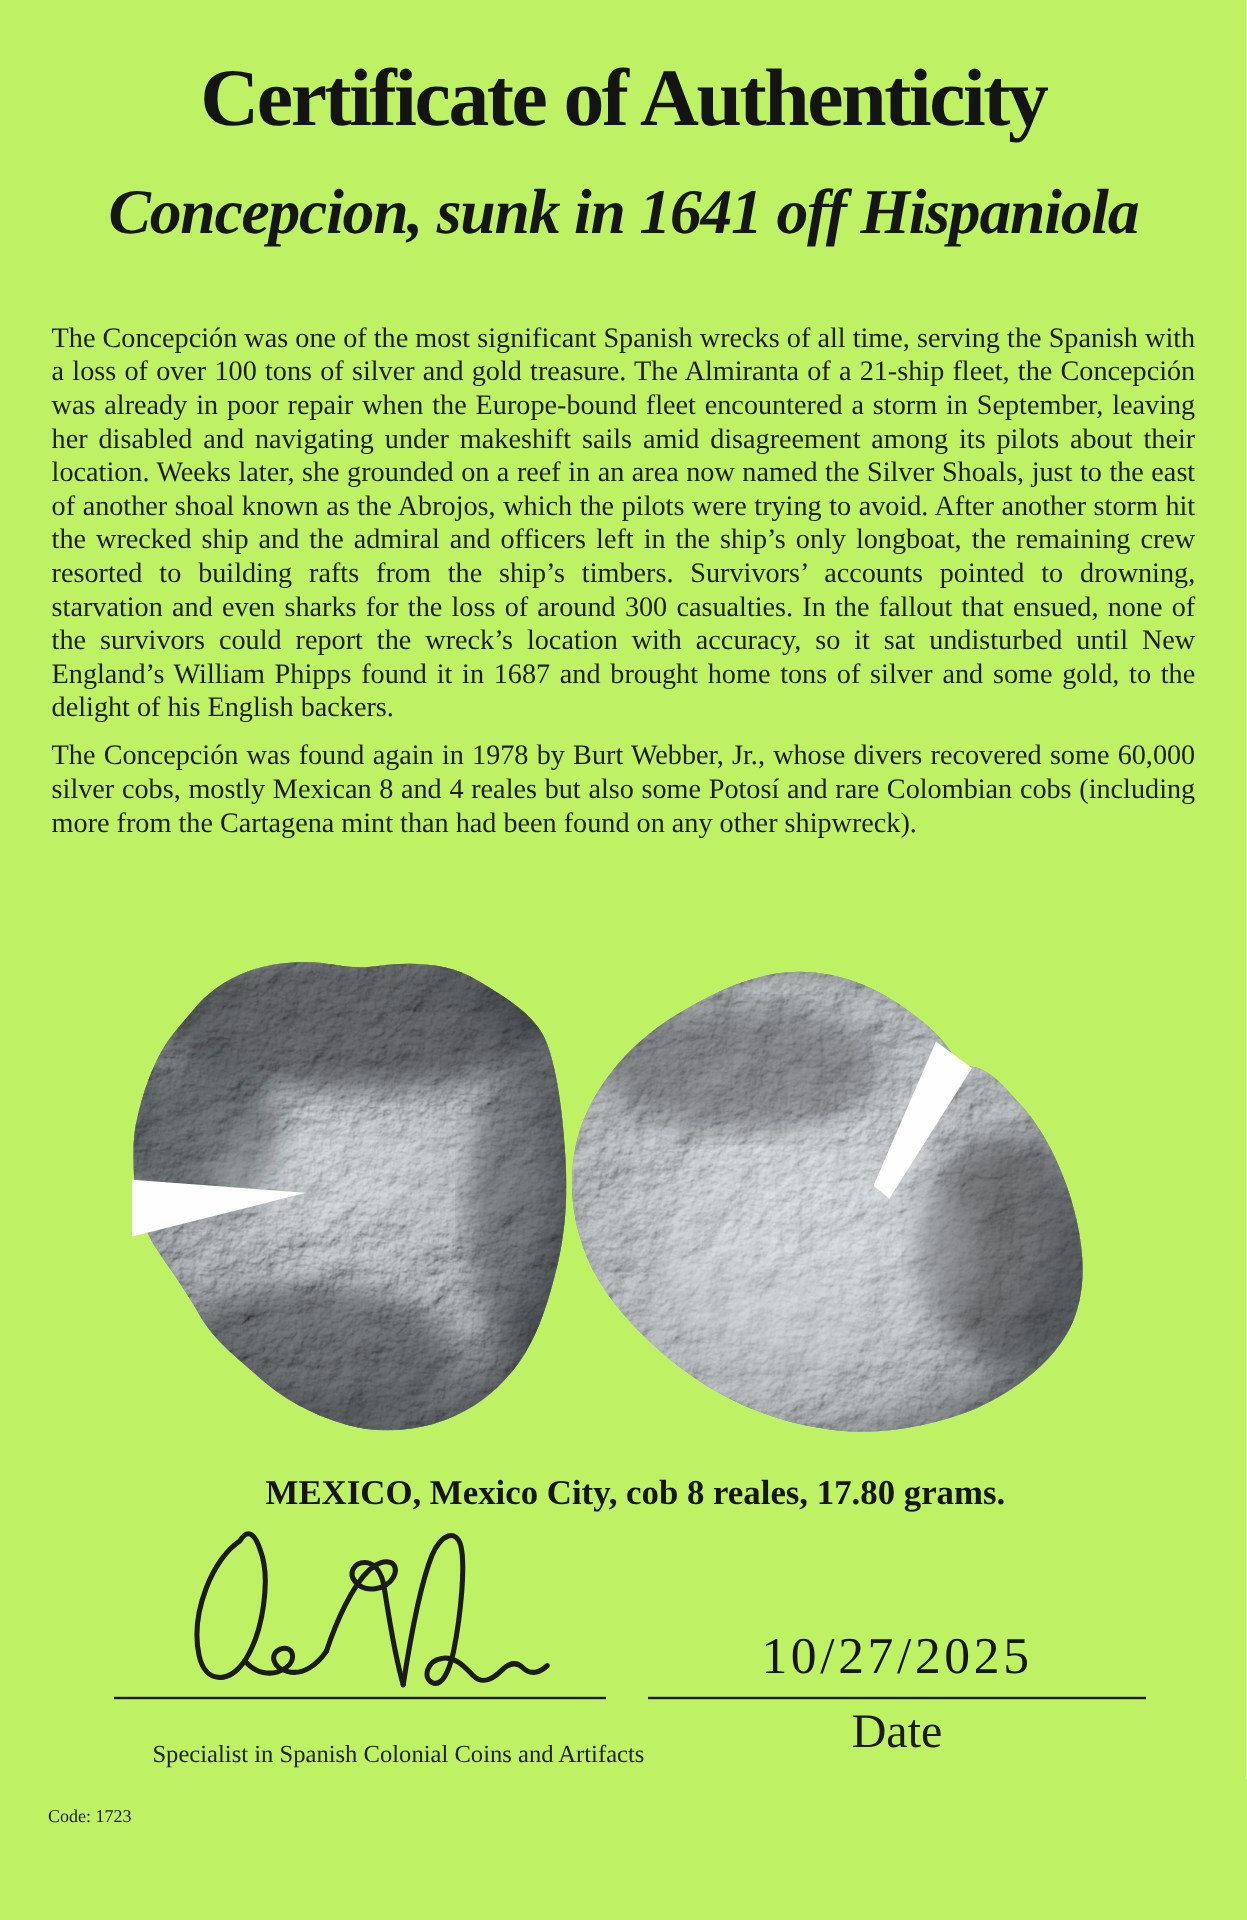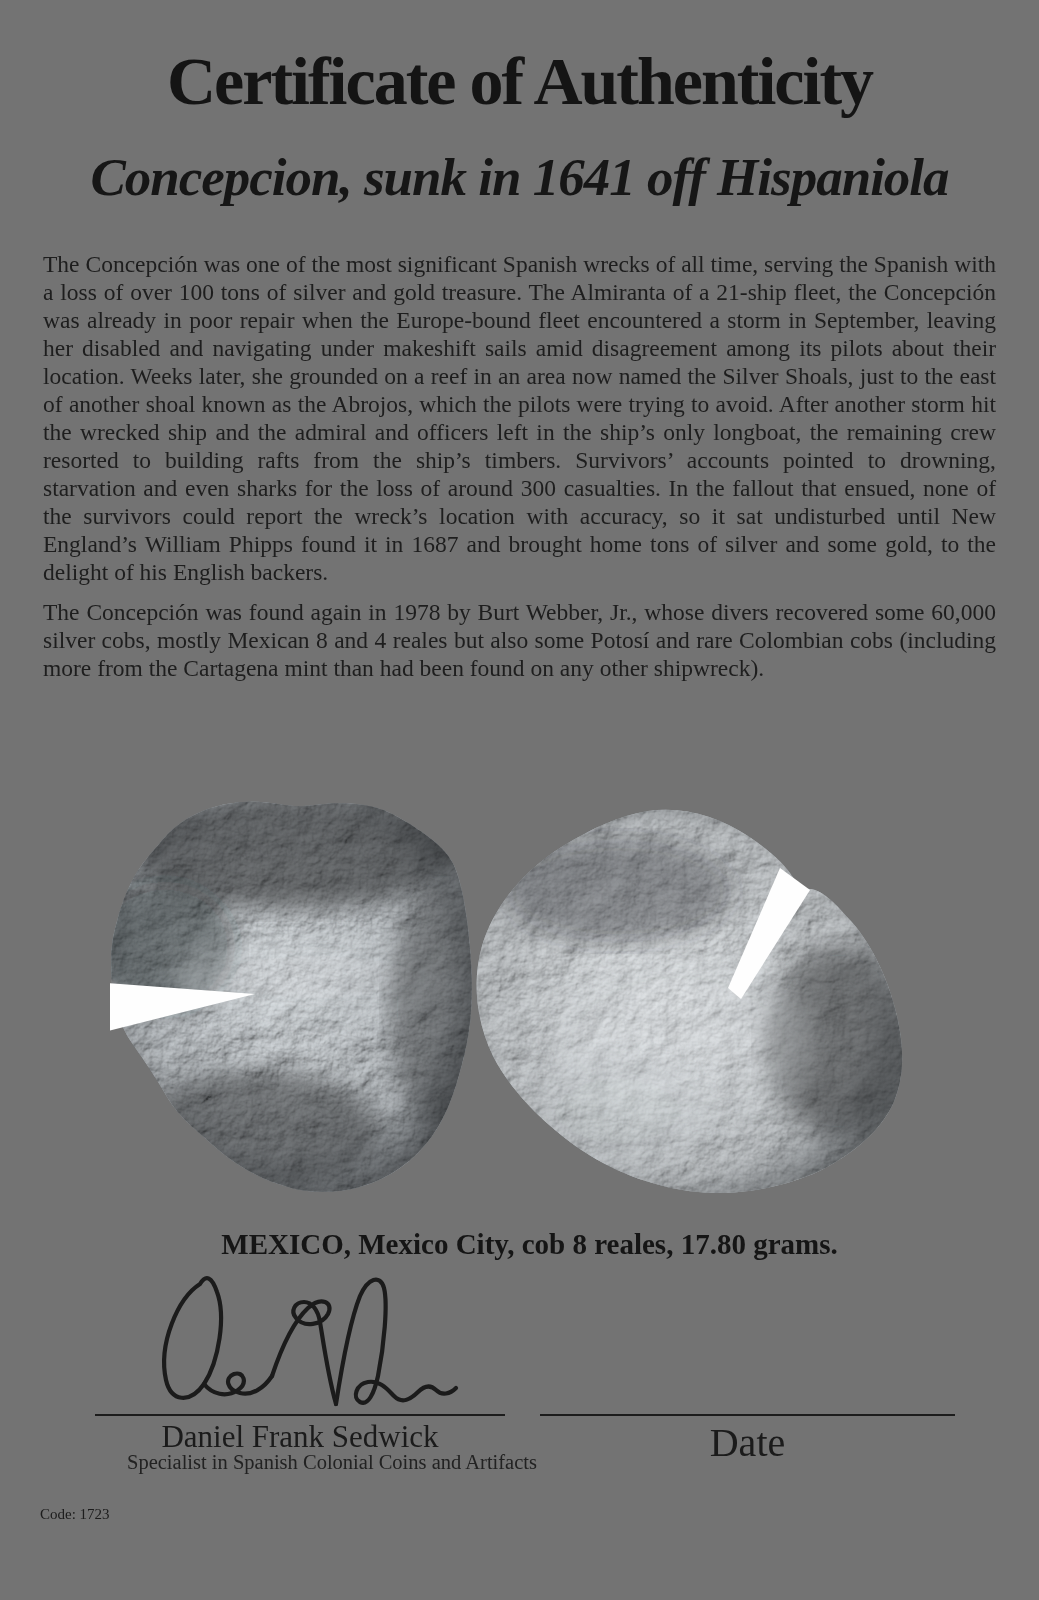--- a/index.html
+++ b/index.html
@@ -1,39 +1,39 @@
 <!DOCTYPE html>
 <html><head>
 <meta charset="utf-8">
 <style>
   html,body{margin:0;padding:0;background:#ffffff;}
   .page{
     position:relative;
     width:1039px;height:1600px;
-    background:#737373;
+    background:#bef264;
     font-family:"Liberation Serif","DejaVu Serif",serif;
     color:#1d1d1d;
     overflow:hidden;
   }
   .title{
     position:absolute;top:44px;left:0;width:100%;
     text-align:center;
     font-size:68px;font-weight:bold;
     letter-spacing:-2px;line-height:1.1;
     color:#141414;
   }
   .subtitle{
     position:absolute;top:138px;left:0;width:100%;
     text-align:center;
     font-size:53px;font-weight:bold;font-style:italic;
     letter-spacing:-1px;line-height:1.5;
     color:#161616;
   }
   .bodycopy{
-    position:absolute;top:250px;left:43px;width:953px;
+    position:absolute;top:268px;left:43px;width:953px;
     font-size:23.5px;line-height:28px;
     text-align:justify;
     color:#1e1e1e;
   }
   .bodycopy p{margin:0;}
   .bodycopy p + p{margin-top:12px;}
   .coin{position:absolute;}
   .coin-left{left:110px;top:797px;}
   .coin-right{left:468px;top:806px;}
   .caption{
@@ -202,23 +202,23 @@
 
   <svg class="signature-svg" width="372" height="148" viewBox="0 0 372 148" aria-hidden="true">
     <g fill="none" stroke="#1b1b1b" stroke-width="4.2" stroke-linecap="round" stroke-linejoin="round">
       <path d="M 112,16 C 90,30 70,76 78,112 C 83,134 102,136 116,116 C 131,93 138,48 129,24 C 124,9 118,6 112,16 Z"></path>
       <path d="M 116,116 C 124,126 138,130 150,122 C 160,115 156,103 146,106 C 136,110 139,122 152,125 C 164,128 176,120 184,108"></path>
       <path d="M 184,108 C 192,84 205,54 220,40 C 233,28 246,34 240,46 C 234,57 216,60 208,50 C 202,43 207,34 216,34 C 224,34 230,42 232,54 C 235,72 240,108 248,136"></path>
       <path d="M 248,136 C 252,110 260,58 272,28 C 280,10 292,6 296,20 C 300,36 296,78 290,108 C 286,126 280,138 272,134 C 264,130 268,116 280,114 C 292,112 300,122 306,128 C 314,136 322,132 330,124 C 336,118 342,116 348,122 C 354,128 362,126 368,120"></path>
     </g>
   </svg>
 
+  <div class="date-value">10/27/2025</div>
 
   <div class="rule rule-sig"></div>
   <div class="rule rule-date"></div>
 
-  <div class="sig-name">Daniel Frank Sedwick</div>
   <div class="sig-title">Specialist in Spanish Colonial Coins and Artifacts</div>
   <div class="date-label">Date</div>
 
   <div class="footer-code">Code: 1723</div>
 
 </div>
 
 </body></html>

